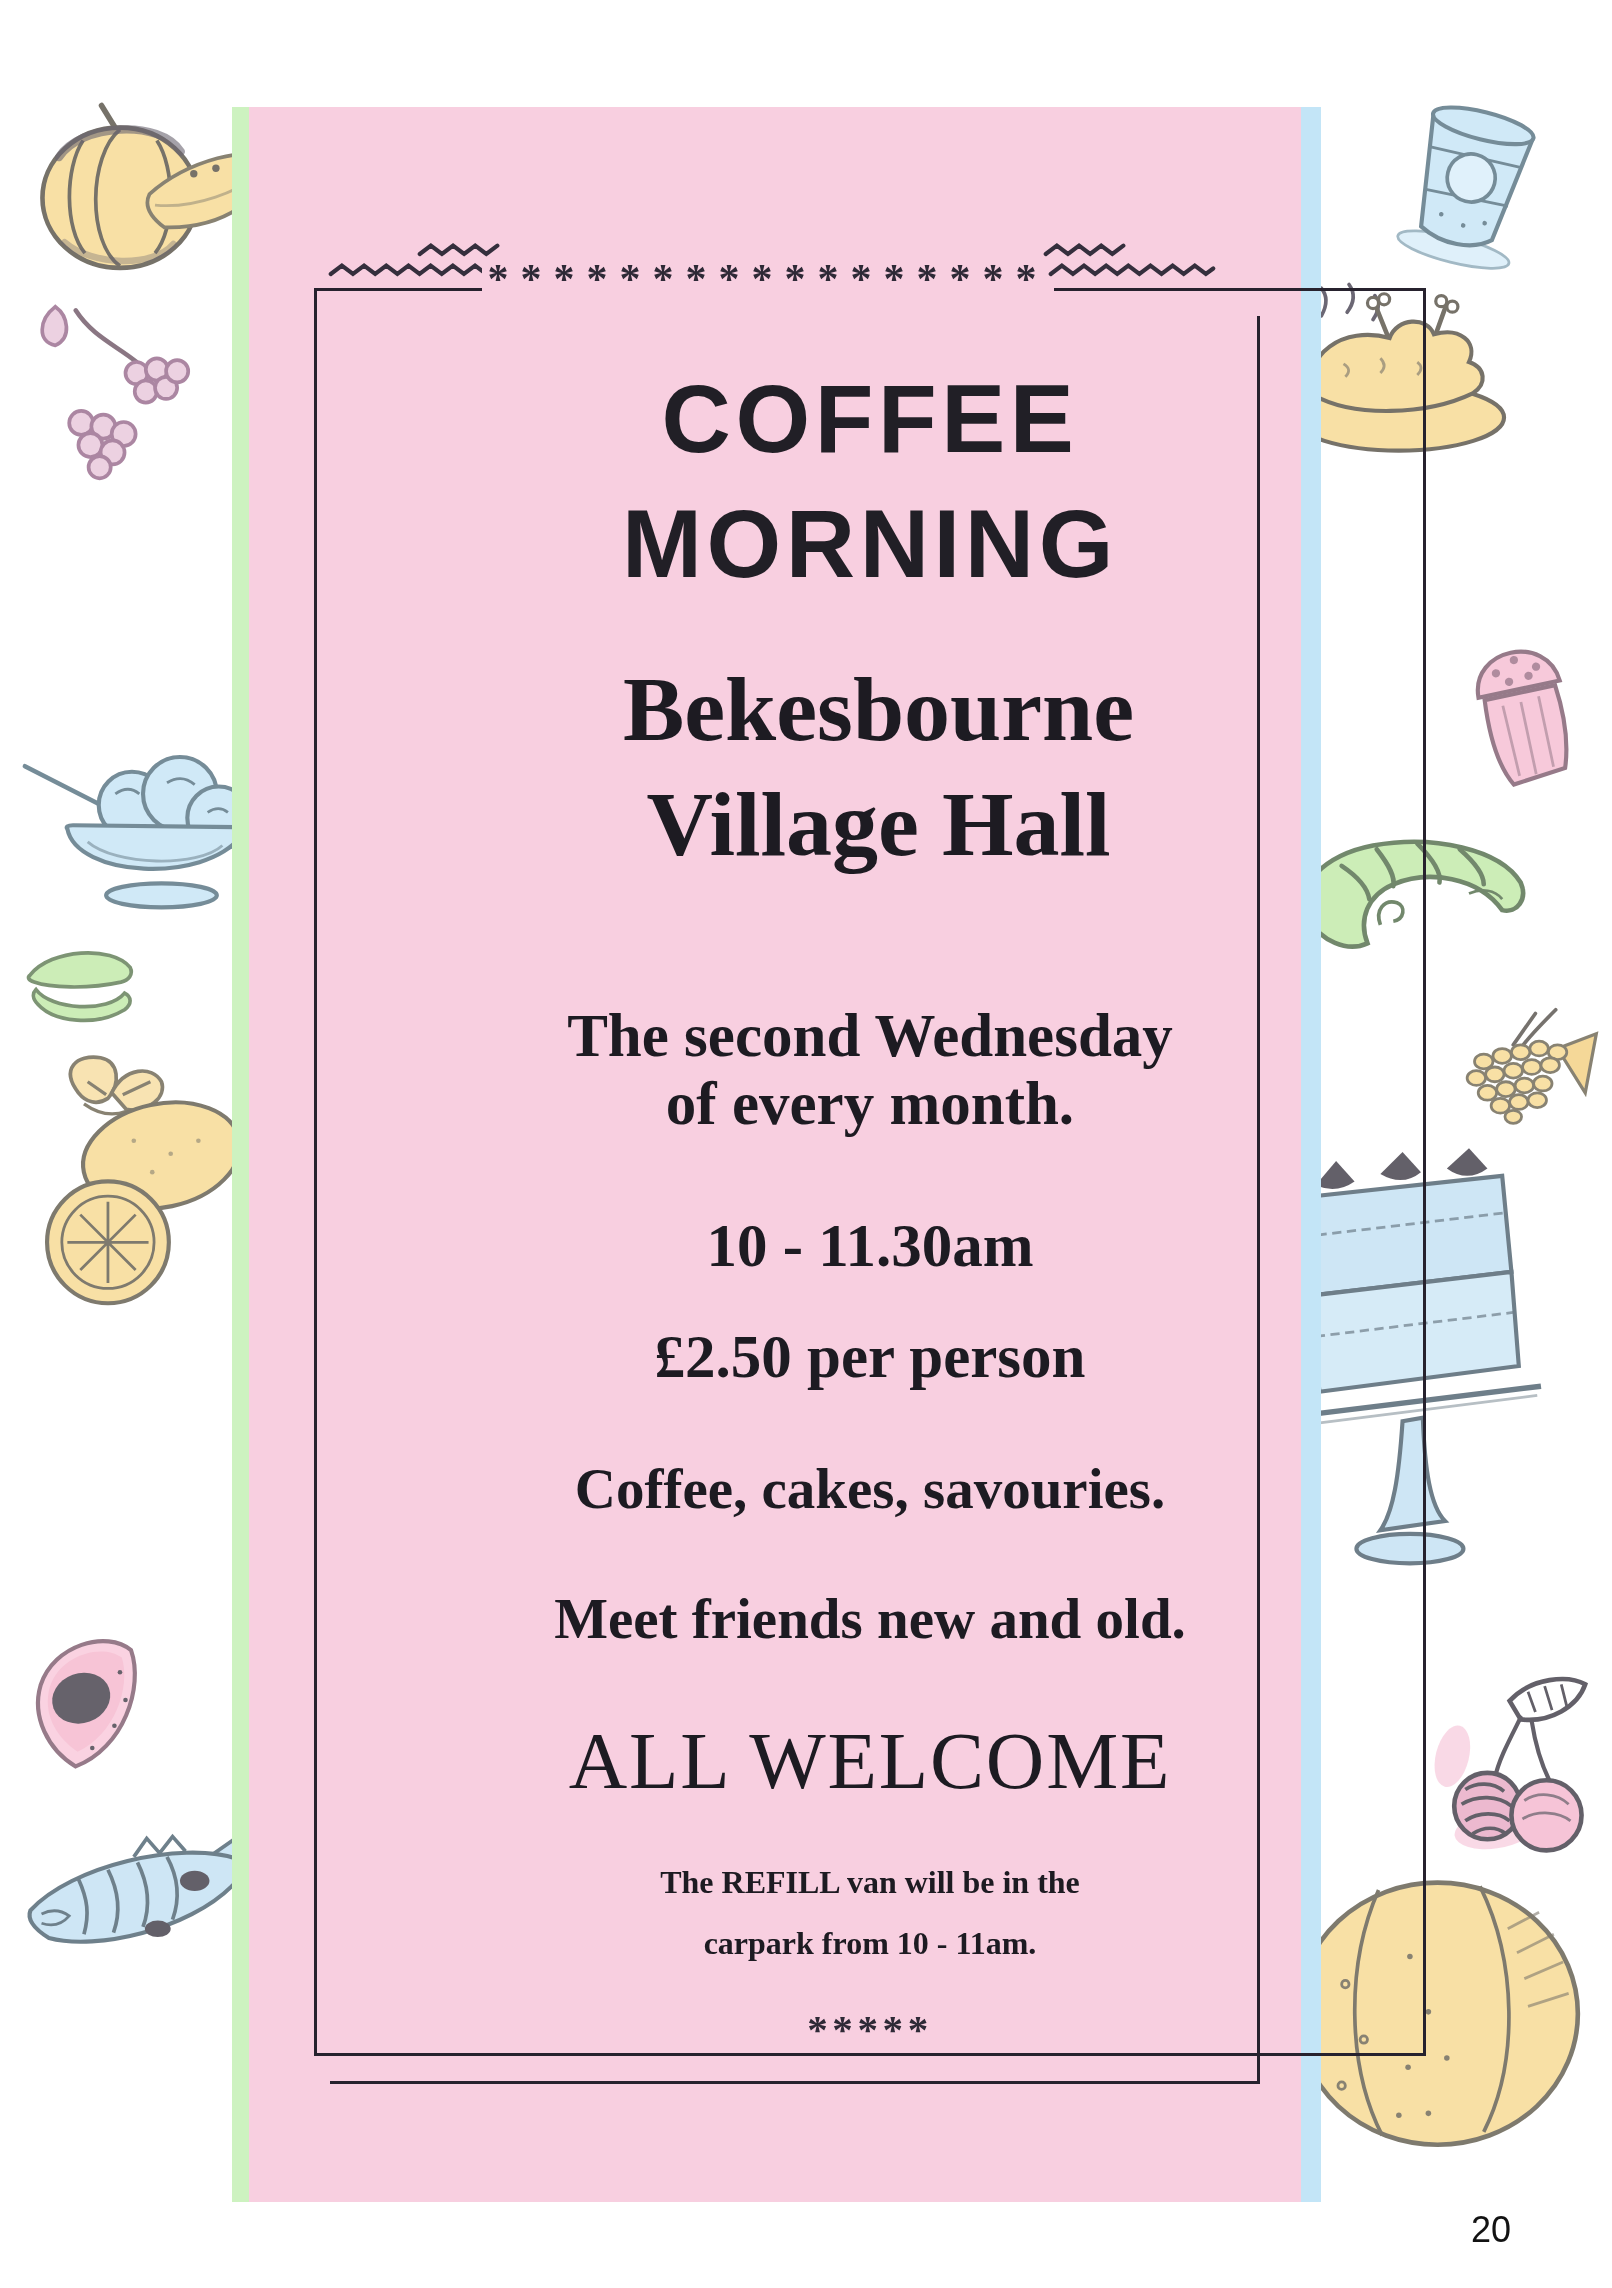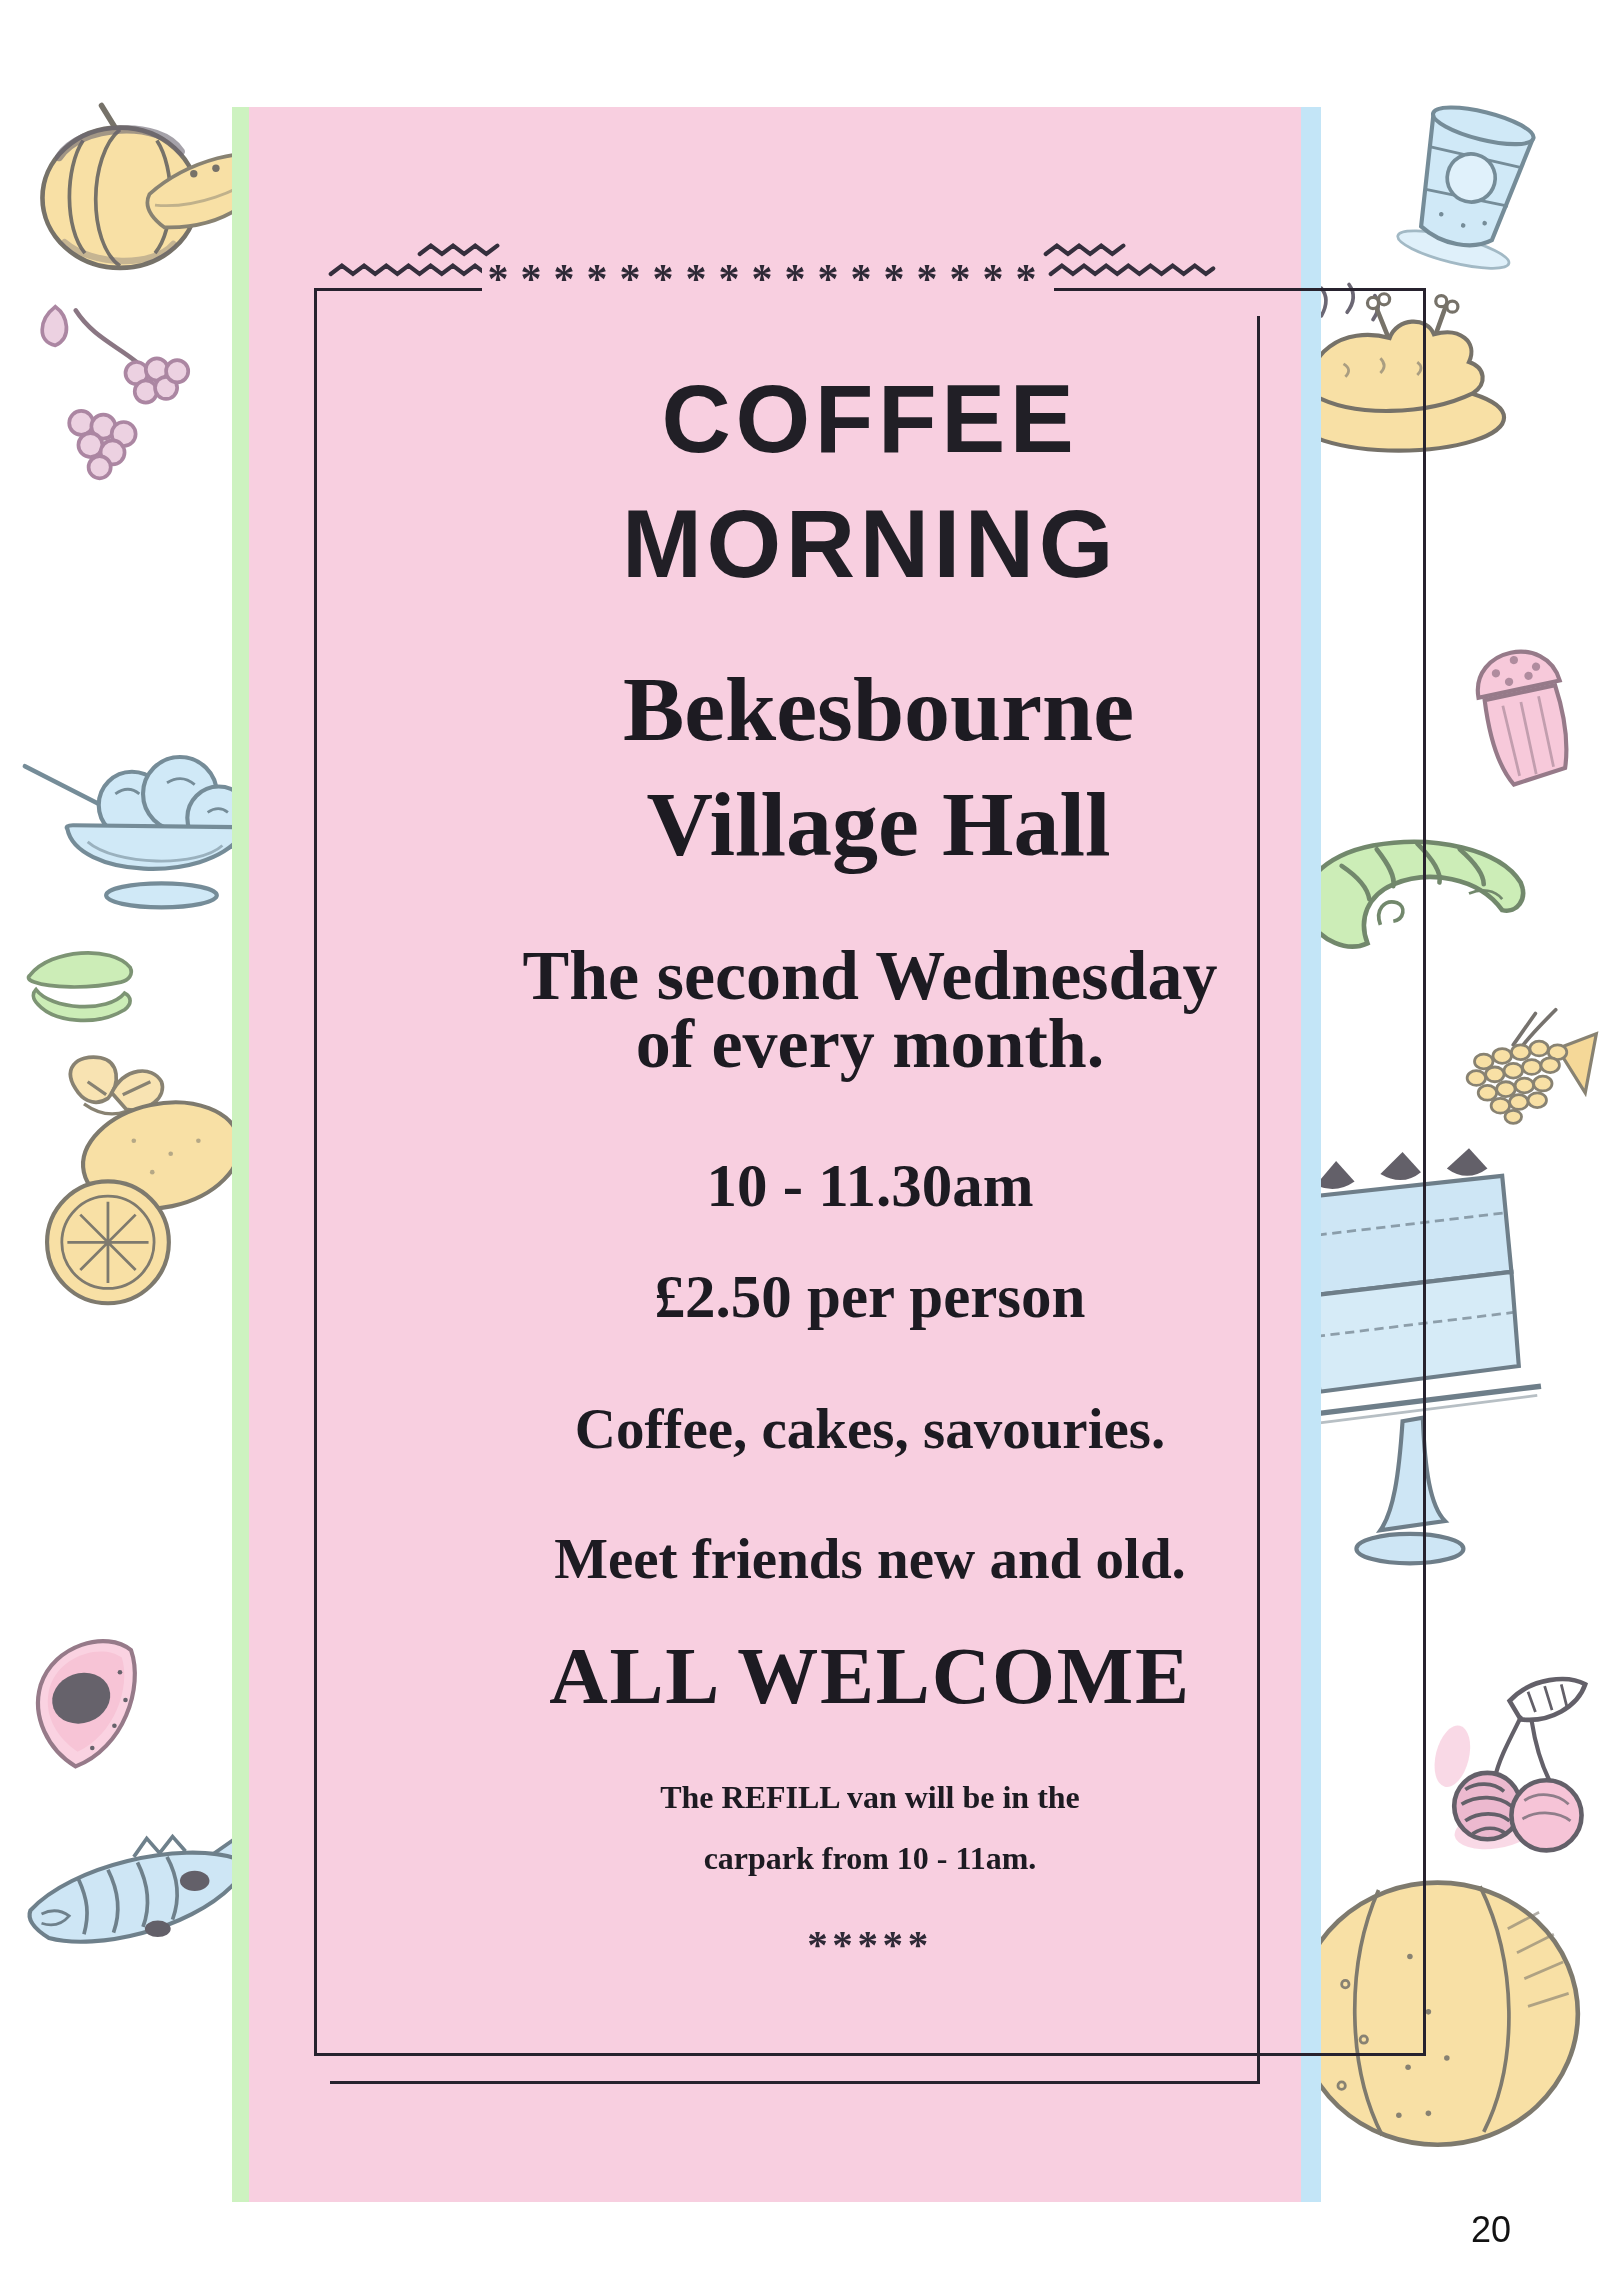--- a/index.html
+++ b/index.html
@@ -46,25 +46,25 @@
     position:absolute;left:233px;top:151px;height:42px;line-height:42px;
     background:var(--panel-pink);padding:0 5.5px;white-space:nowrap;
     font-family:"Liberation Serif",serif;font-weight:700;font-size:42px;
     letter-spacing:12px;color:#2e2936;
   }
   .title{
     font-family:"Liberation Sans",sans-serif;font-weight:700;
     font-size:96px;line-height:125px;letter-spacing:4.6px;margin-top:65px;color:#211f26;
   }
   .venue{font-weight:700;font-size:92px;line-height:115px;margin-top:46px;margin-left:17px;}
-  .sched{font-weight:700;font-size:70px;line-height:68px;margin-top:60px;}
+  .sched{font-weight:700;font-size:61px;line-height:68px;margin-top:120px;}
   .time-line{font-weight:700;font-size:61px;line-height:68px;margin-top:74px;}
   .price-line{font-weight:700;font-size:61px;line-height:68px;margin-top:43px;}
   .offer-line,.social-line{font-weight:700;font-size:57px;line-height:65px;margin-top:65px;}
-  .welcome-line{font-weight:700;font-size:81px;line-height:90px;letter-spacing:1.8px;margin-top:40px;}
+  .welcome-line{font-weight:400;font-size:81px;line-height:90px;letter-spacing:1.8px;margin-top:65px;}
   .refill{font-weight:700;font-size:32px;line-height:61px;margin-top:46px;}
   .stars-bottom{font-weight:700;font-size:41px;line-height:54px;letter-spacing:4.6px;margin-top:28px;color:#2e2936;}
   .page-number{
     position:absolute;left:1471px;top:2209px;z-index:3;
     font-family:"Liberation Sans",sans-serif;font-size:36px;color:#121212;
   }
 </style>
 </head>
 <body>
 

